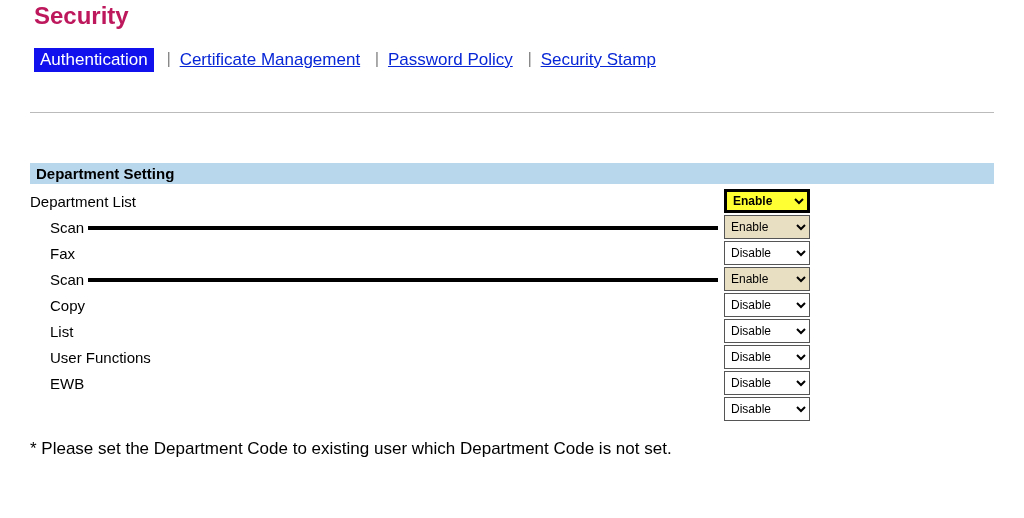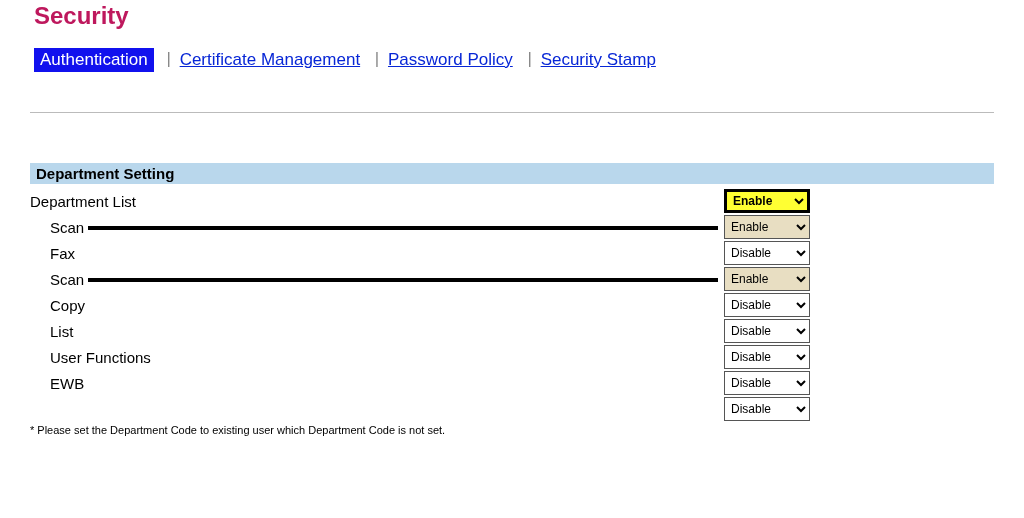--- a/index.html
+++ b/index.html
@@ -172,22 +172,22 @@
     background: #ffff33;
     border: 3px solid #000;
     font-weight: bold;
     padding: 0 2px;
   }
   select.sel.tan {
     background: #e8dec2;
   }
 
   .note {
-    font-size: 11px;
-    margin-top: 2px;
+    font-size: 17px;
+    margin-top: 17px;
   }
 
   .right-col {
     width: 270px;
     display:flex;
     justify-content:flex-start;
   }
 </style>
 </head>
 <body>

